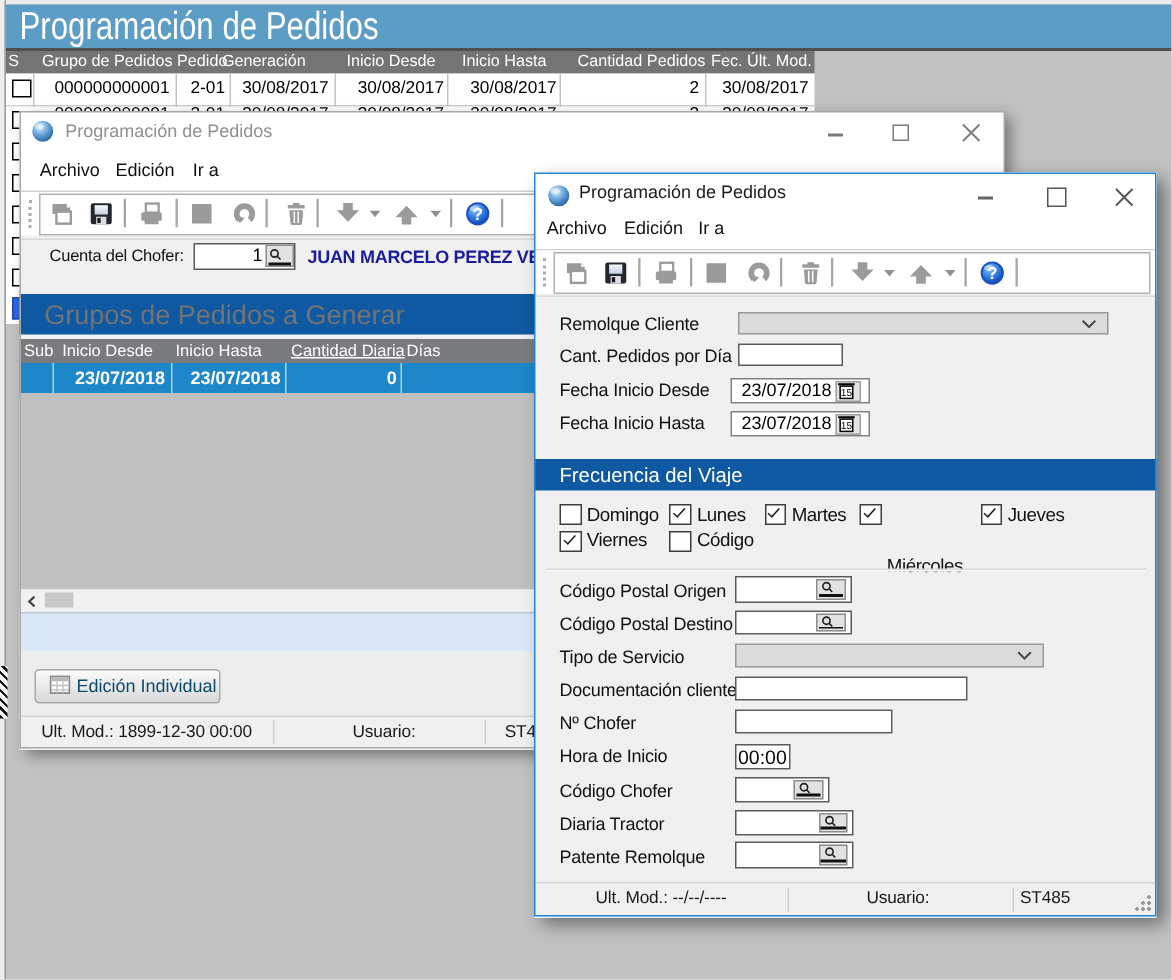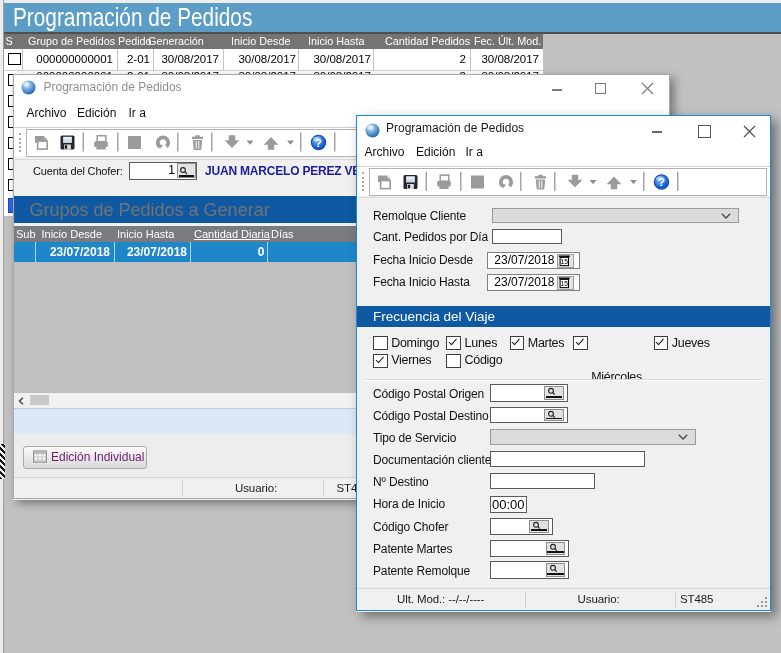--- a/index.html
+++ b/index.html
@@ -233,23 +233,24 @@
   <div class="a" style="left:0;top:360px;width:657px;height:43.5px;background:#ededed;"></div>
   <div class="a" style="left:10px;top:371.5px;width:122px;height:21px;border:1px solid #a9a9a9;border-radius:3px;background:linear-gradient(#fbfbfb,#d9d9d9);"></div>
   <svg class="a" style="left:20px;top:376px;" width="14" height="13" viewBox="0 0 14 13">
       <rect x="0.7" y="1" width="12.6" height="11" fill="#fdfdfd" stroke="#8a8a8a" stroke-width="1.2"></rect>
       <rect x="1.3" y="1.6" width="11.4" height="2.6" fill="#b9b9b9"></rect>
       <line x1="1" y1="7" x2="13" y2="7" stroke="#c3c3c3" stroke-width="1"></line>
       <line x1="1" y1="10" x2="13" y2="10" stroke="#c3c3c3" stroke-width="1"></line>
       <line x1="5" y1="4.5" x2="5" y2="12" stroke="#c3c3c3" stroke-width="1"></line>
       <line x1="9" y1="4.5" x2="9" y2="12" stroke="#c3c3c3" stroke-width="1"></line>
     </svg>
-  <div class="a" style="left:38px;top:371.5px;height:23px;line-height:23px;font-size:12px;color:#701a75;">Edición Individual</div>
+  <div class="a" style="left:38px;top:371.5px;height:23px;line-height:23px;font-size:12px;color:#0c4a6e;">Edición Individual</div>
 
   <div class="a" style="left:0;top:403px;width:657px;height:22px;background:#f0f0f0;border-top:1px solid #d5d5d5;"></div>
+  <div class="stx" style="left:14.5px;top:403px;line-height:22px;">Ult. Mod.: 1899-12-30 00:00</div>
   <div class="ssep" style="left:169px;top:406px;height:16px;"></div>
   <div class="stx" style="left:222px;top:403px;line-height:22px;">Usuario:</div>
   <div class="ssep" style="left:309.5px;top:406px;height:16px;"></div>
   <div class="stx" style="left:323.5px;top:403px;line-height:22px;">ST485</div>
 </div>
 <style>
 .mnu{font-size:12px;color:#111;height:27px;line-height:27px;}
 .gh{font-size:11px;color:#fff;top:152px;height:16px;line-height:16px;white-space:nowrap;}
 .gv{top:168px;height:19.5px;line-height:20px;font-size:12px;font-weight:bold;color:#fff;text-align:right;}
 .gl{top:168px;height:19.5px;width:1px;background:rgba(255,255,255,0.65);}
@@ -377,35 +378,35 @@
       </div>
     </div>
   <div class="lbl" style="left:17px;top:315.4px;line-height:16px;">Tipo de Servicio</div>
   <div class="dd" style="left:133.6px;top:314.2px;width:204px;height:13.9px;">
       <svg width="10" height="6" viewBox="0 0 10 6" style="position:absolute;right:7px;top:4px;">
         <path d="M0.8 0.8 L5 5 L9.2 0.8" fill="none" stroke="#4a4a4a" stroke-width="1.4"></path>
       </svg>
     </div>
   <div class="lbl" style="left:17px;top:337.4px;line-height:16px;">Documentación cliente</div>
   <div class="in" style="left:133.6px;top:336.3px;width:153px;height:13.8px;"></div>
-  <div class="lbl" style="left:17px;top:359.4px;line-height:16px;">Nº Destino</div>
+  <div class="lbl" style="left:17px;top:359.4px;line-height:16px;">Nº Chofer</div>
   <div class="in" style="left:133.6px;top:358.3px;width:103.6px;height:13.8px;"></div>
   <div class="lbl" style="left:17px;top:381.5px;line-height:16px;">Hora de Inicio</div>
   <div class="in" style="left:134px;top:381.3px;width:34px;height:15.2px;line-height:15px;font-size:13px;padding-left:1px;">00:00</div>
   <div class="lbl" style="left:17px;top:404px;line-height:16px;">Código Chofer</div>
   <div class="lk" style="left:134px;top:403.5px;width:60.5px;height:14.9px;">
       <div class="a" style="right:3px;top:1.2px;bottom:1.2px;width:17.5px;background:#e2e2e2;border:1px solid #8d8d8d;">
         <svg width="16" height="11" viewBox="0 0 16 11" style="position:absolute;left:1px;top:0;">
           <circle cx="5" cy="3.8" r="2.4" fill="none" stroke="#222" stroke-width="1.1"></circle>
           <line x1="6.7" y1="5.5" x2="8.8" y2="7.6" stroke="#222" stroke-width="1.1"></line>
         </svg>
         <div class="a" style="left:0.5px;right:0.5px;bottom:0.8px;height:1.6px;background:#111;"></div>
       </div>
     </div>
-  <div class="lbl" style="left:17px;top:426.1px;line-height:16px;">Patente Martes</div>
+  <div class="lbl" style="left:17px;top:426.1px;line-height:16px;">Diaria Tractor</div>
   <div class="lk" style="left:134px;top:425px;width:77.4px;height:15.3px;">
       <div class="a" style="right:3px;top:1.2px;bottom:1.2px;width:17.5px;background:#e2e2e2;border:1px solid #8d8d8d;">
         <svg width="16" height="11" viewBox="0 0 16 11" style="position:absolute;left:1px;top:0;">
           <circle cx="5" cy="3.8" r="2.4" fill="none" stroke="#222" stroke-width="1.1"></circle>
           <line x1="6.7" y1="5.5" x2="8.8" y2="7.6" stroke="#222" stroke-width="1.1"></line>
         </svg>
         <div class="a" style="left:0.5px;right:0.5px;bottom:0.8px;height:1.6px;background:#111;"></div>
       </div>
     </div>
   <div class="lbl" style="left:17px;top:448.1px;line-height:16px;">Patente Remolque</div>

